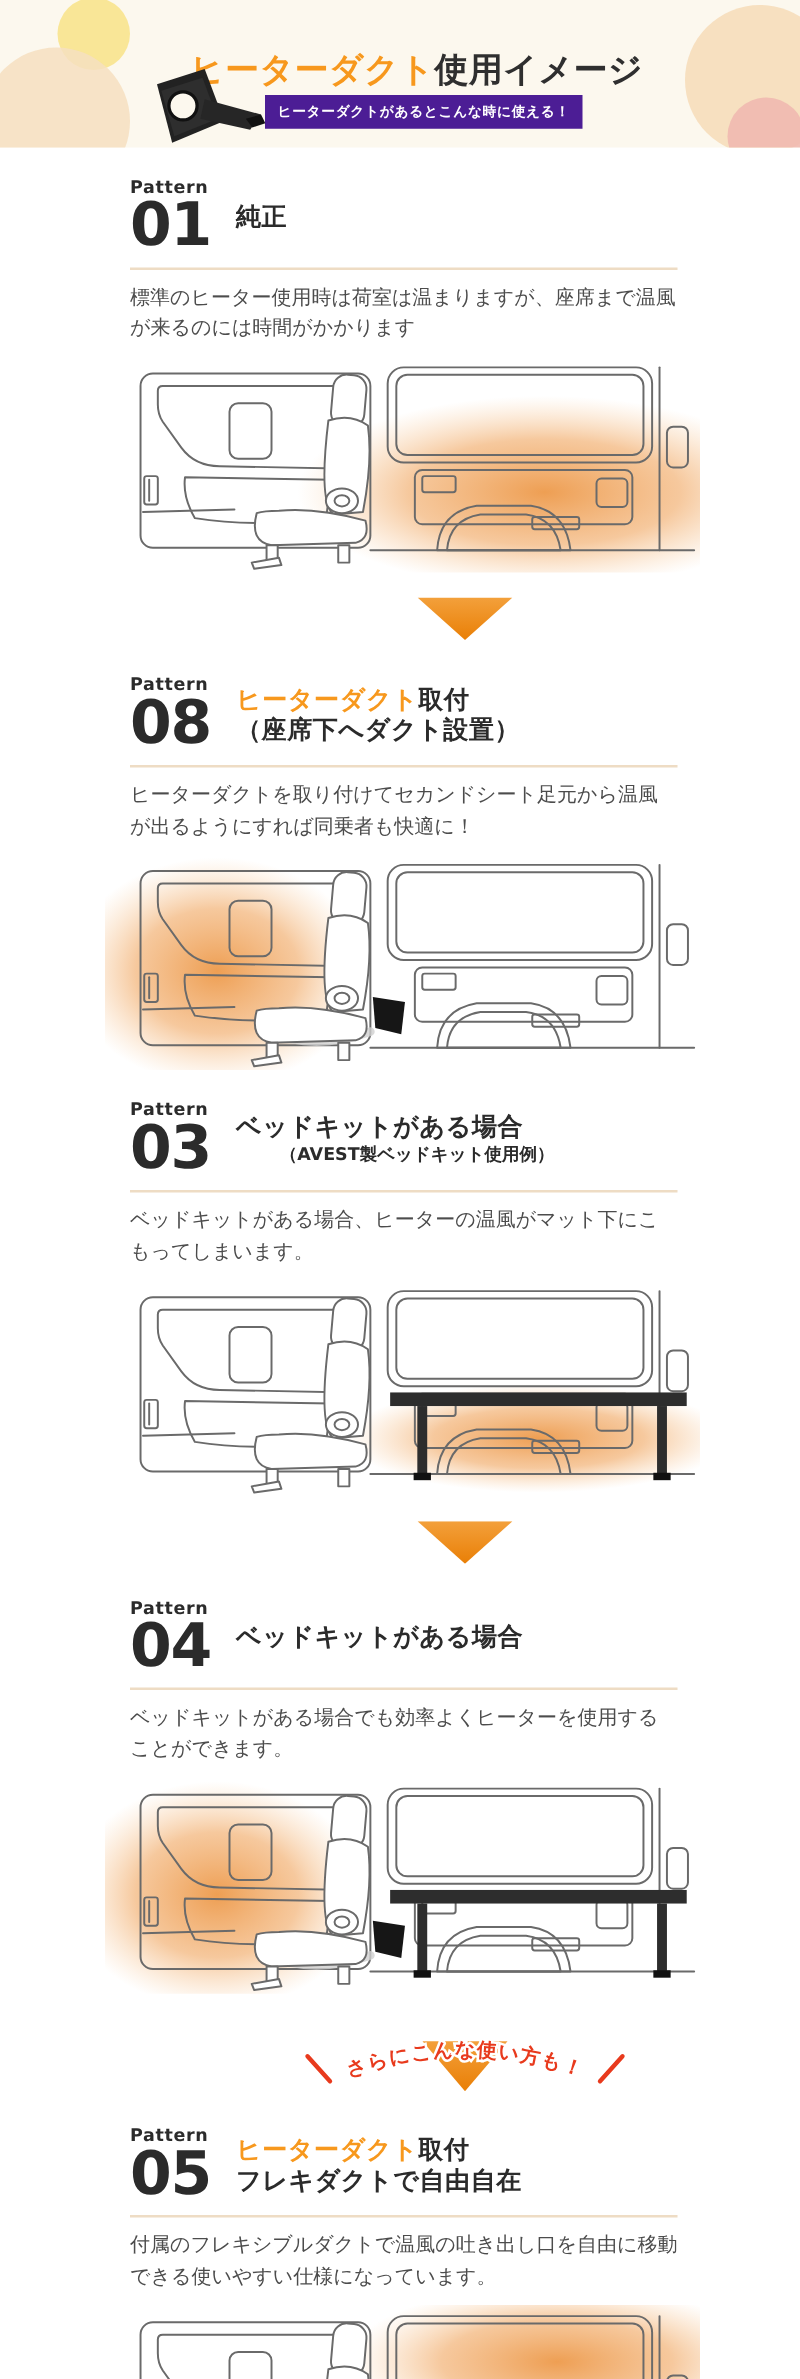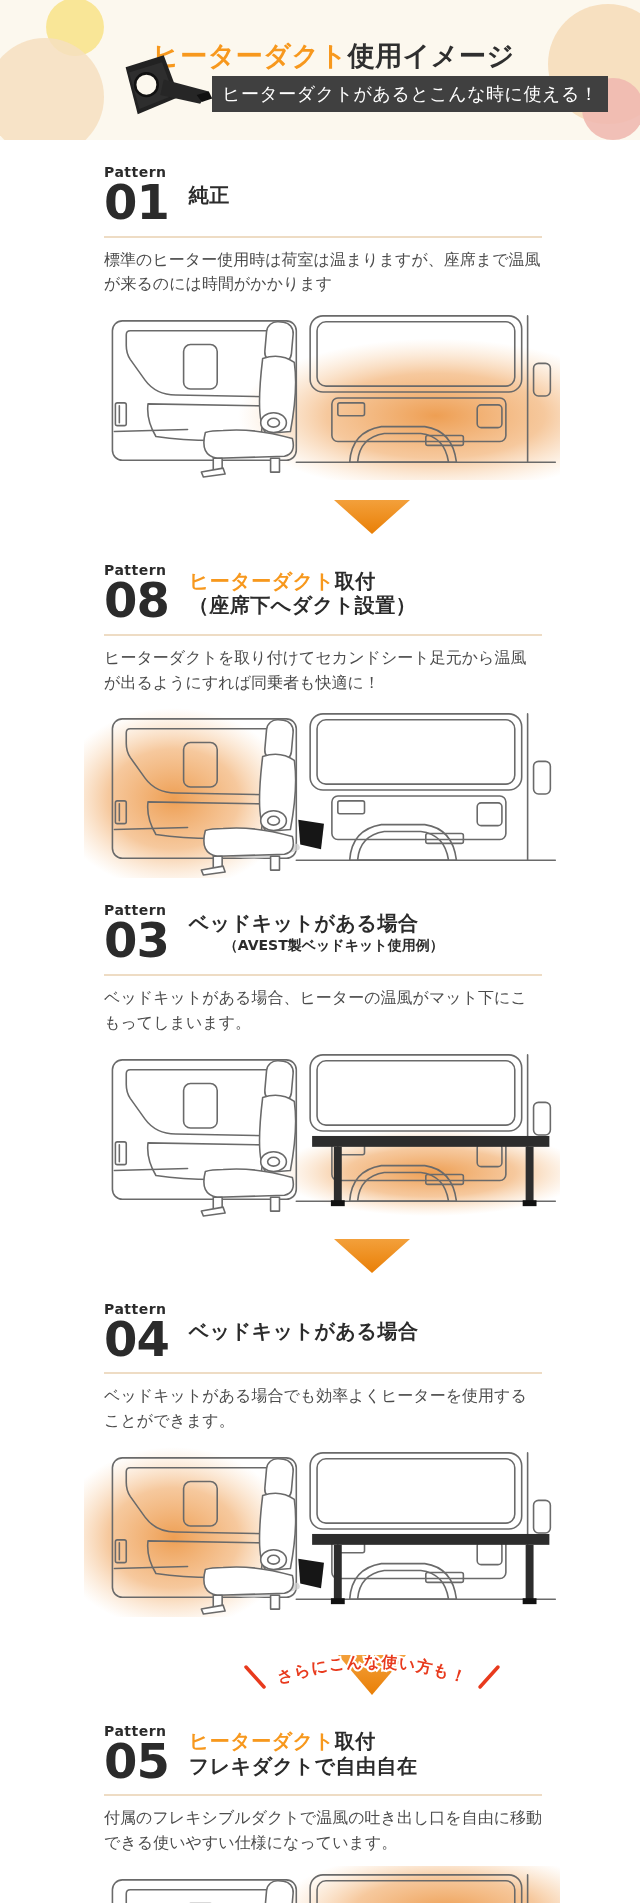--- a/index.html
+++ b/index.html
@@ -2,32 +2,32 @@
 <html><head>
 <meta charset="utf-8">
 <style>
   html,body{margin:0;padding:0;}
   body{
     width:640px; min-height:1903px; background:#ffffff;
     font-family:"DejaVu Sans","Liberation Sans",sans-serif;
     color:#2b2b2b; overflow-x:hidden;
   }
   
-  .header{position:relative;height:140px;background:#fcf8ee;}
+  .header{position:relative;height:118px;background:#fcf8ee;}
   .bokeh{position:absolute;inset:0;overflow:hidden;pointer-events:none;}
   .bokeh i{position:absolute;border-radius:50%;display:block;}
   .b1{width:58px;height:58px;left:46px;top:-2px;background:#f8e07a;opacity:.75;}
   .b2{width:118px;height:118px;left:-14px;top:38px;background:#f6dfc0;opacity:.85;}
   .b3{width:120px;height:120px;left:548px;top:4px;background:#f6ddba;opacity:.9;}
   .b4{width:62px;height:62px;left:582px;top:78px;background:#f0b9b0;opacity:.9;}
   .h-title{position:absolute;left:152px;top:38px;font-size:27px;font-weight:800;letter-spacing:.5px;white-space:nowrap;z-index:2;}
   .h-title .accent{color:#f7981d;}
   .h-title .rest{color:#2f2f2f;}
-  .h-banner{position:absolute;left:212px;top:76px;background:#404040;color:#fff;
-    font-size:18px;font-weight:400;letter-spacing:.5px;padding:6px 10px;white-space:nowrap;z-index:2;}
+  .h-banner{position:absolute;left:212px;top:76px;background:#4c1d95;color:#fff;
+    font-size:11px;font-weight:700;letter-spacing:.5px;padding:6px 10px;white-space:nowrap;z-index:2;}
   .h-duct{position:absolute;left:110px;top:48px;width:104px;height:82px;z-index:3;}
   
   .wrap{padding:0 0 0 104px;}
   .pattern{margin-top:24px;width:438px;}
   .p-head{display:flex;align-items:center;}
   .p-num-col{flex:0 0 auto;}
   .p-label{font-size:14px;font-weight:700;letter-spacing:.5px;color:#2b2b2b;}
   .p-number{font-size:48px;font-weight:800;letter-spacing:-1px;line-height:.95;color:#2b2b2b;}
   .p-titles{margin-left:20px;}
   .p-title-line{font-size:20px;font-weight:800;line-height:1.22;letter-spacing:.5px;}

